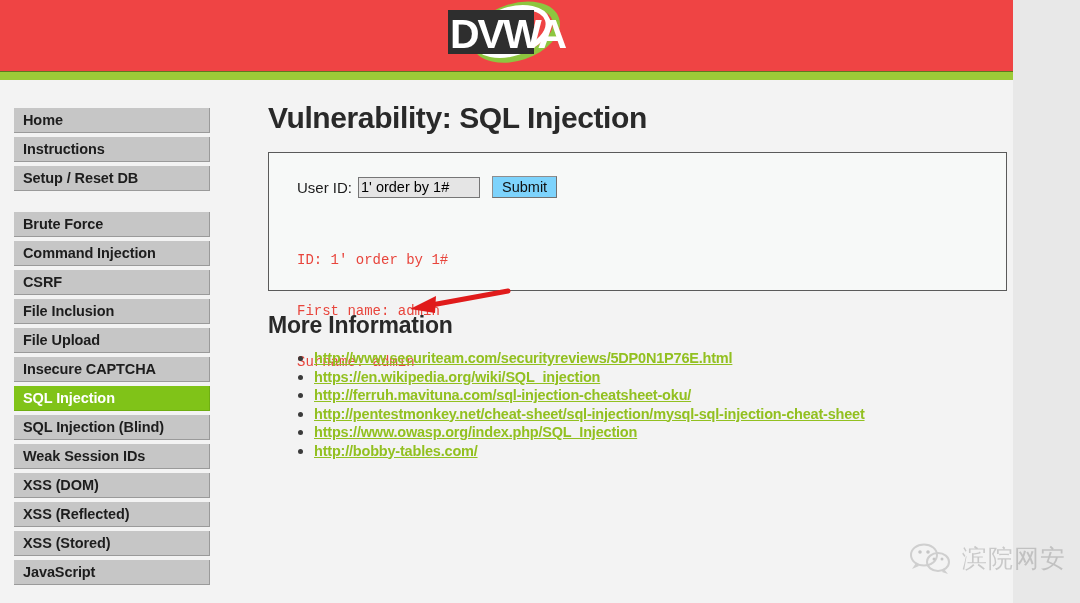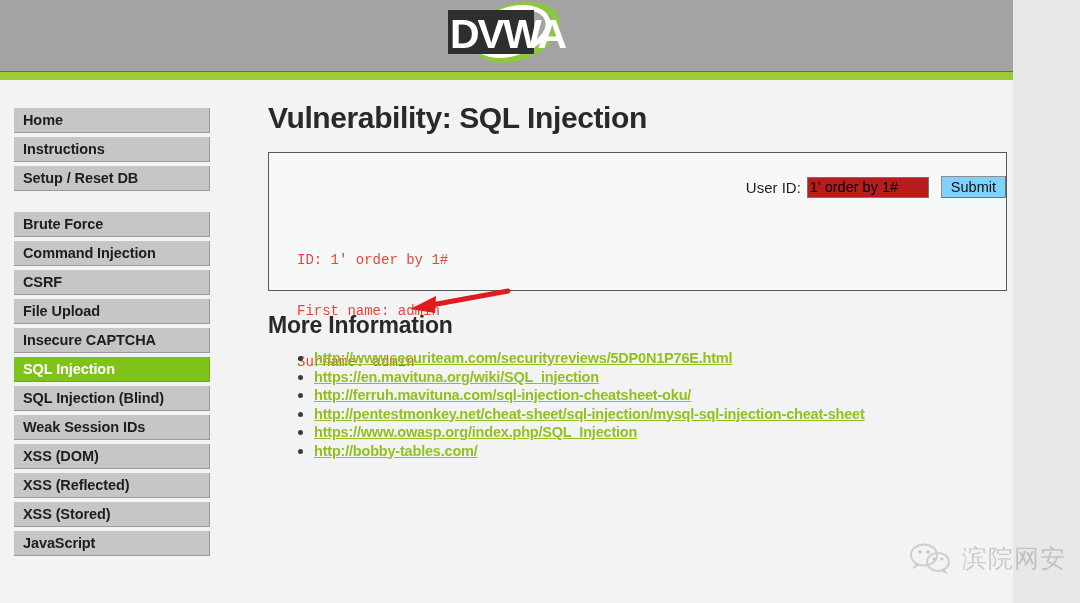--- a/index.html
+++ b/index.html
@@ -23,21 +23,21 @@
     width: 1013px;
     height: 603px;
     background: #f3f3f3;
     overflow: hidden;
   }
 
   
   #header {
     position: relative;
     height: 71px;
-    background: #a3a3a3;
+    background: #ef4444;
     overflow: hidden;
   }
   #logo-wrap {
     position: absolute;
     left: 440px;
     top: -4px;
     width: 140px;
     height: 76px;
   }
   #logo-wrap svg { display: block; }
@@ -118,33 +118,32 @@
     height: 139px;
     background: #f7f9f8;
     border: 1px solid #5a5a5a;
     box-sizing: border-box;
     padding: 22px 0 0 28px;
   }
   .form-row {
     display: flex;
     align-items: center;
     height: 24px;
-    justify-content: flex-end;
   }
   .form-label {
     font-size: 15px;
     color: #1d1d1d;
     margin-right: 6px;
   }
   #userid-input {
     width: 122px;
     height: 21px;
     box-sizing: border-box;
     border: 1px solid #767676;
-    background: #b91c1c;
+    background: #e5e5e5;
     font-family: "Liberation Sans", sans-serif;
     font-size: 14.5px;
     color: #000;
     padding: 0 2px;
     outline: none;
   }
   #submit-button {
     margin-left: 12px;
     height: 22px;
     padding: 0 9px;
@@ -252,20 +251,21 @@
         <div class="menu-item">Instructions</div>
         <div class="menu-item">Setup / Reset DB</div>
       </div>
 
       <div class="menu-gap"></div>
 
       <div class="menu-group">
         <div class="menu-item">Brute Force</div>
         <div class="menu-item">Command Injection</div>
         <div class="menu-item">CSRF</div>
+        <div class="menu-item">File Inclusion</div>
         <div class="menu-item">File Upload</div>
         <div class="menu-item">Insecure CAPTCHA</div>
         <div class="menu-item active">SQL Injection</div>
         <div class="menu-item">SQL Injection (Blind)</div>
         <div class="menu-item">Weak Session IDs</div>
         <div class="menu-item">XSS (DOM)</div>
         <div class="menu-item">XSS (Reflected)</div>
         <div class="menu-item">XSS (Stored)</div>
         <div class="menu-item">JavaScript</div>
       </div>
@@ -291,21 +291,21 @@
 
       </section>
 
       <h2 id="more-info-title">More Information</h2>
 
       <ul id="links-list">
         <li>
           <a href="#">http://www.securiteam.com/securityreviews/5DP0N1P76E.html</a>
         </li>
         <li>
-          <a href="#">https://en.mavituna.org/wiki/SQL_injection</a>
+          <a href="#">https://en.wikipedia.org/wiki/SQL_injection</a>
         </li>
         <li>
           <a href="#">http://ferruh.mavituna.com/sql-injection-cheatsheet-oku/</a>
         </li>
         <li>
           <a href="#">http://pentestmonkey.net/cheat-sheet/sql-injection/mysql-sql-injection-cheat-sheet</a>
         </li>
         <li>
           <a href="#">https://www.owasp.org/index.php/SQL_Injection</a>
         </li>

